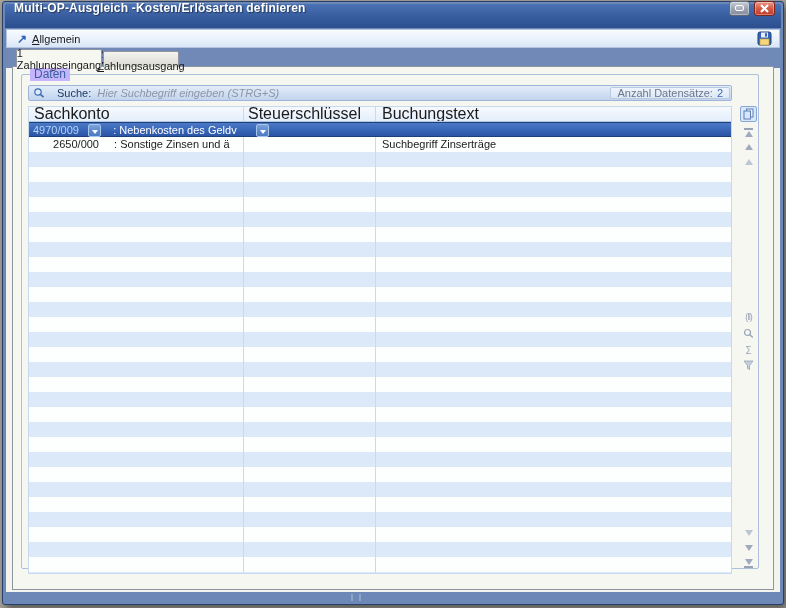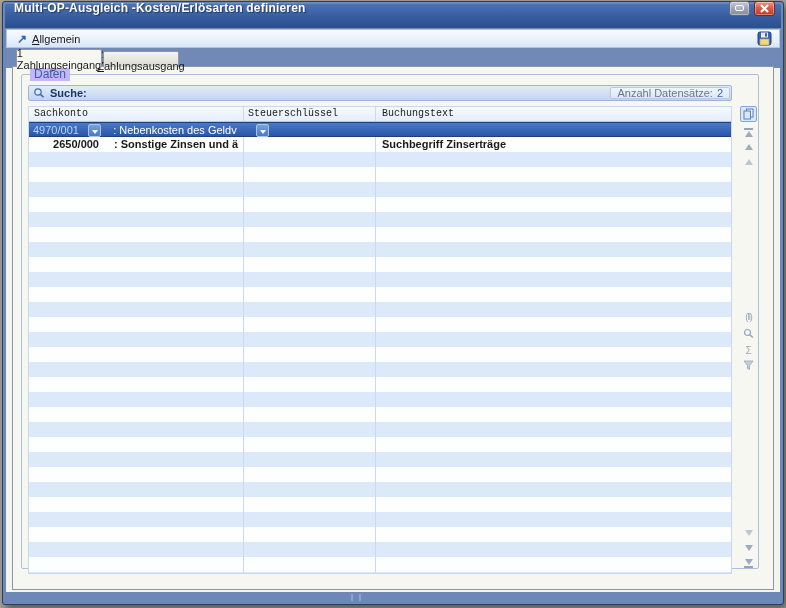--- a/index.html
+++ b/index.html
@@ -47,39 +47,39 @@
   
   .groupbox{position:absolute;left:8px;top:7px;width:738px;height:495px;
     border:1px solid #aebfdc;border-radius:2px;}
   .group-label{position:absolute;left:8px;top:-7px;padding:0 4px;background:#c4b5fd;
     color:#3c5fa0;font-size:12px;line-height:13px;}
   
   .searchbar{position:absolute;left:6px;top:10px;width:704px;height:16px;
     background:linear-gradient(180deg,#e3edf9 0%,#d2e0f3 50%,#c2d4ee 100%);
     border:1px solid #9fb4d6;border-radius:2px;display:flex;align-items:center;
     padding:0 4px;font-size:11px;}
-  .search-label{font-weight:bold;color:#17355e;margin:0 6px 0 5px;}
+  .search-label{font-weight:normal;color:#17355e;margin:0 6px 0 12px;}
   .search-placeholder{font-style:italic;color:#8e95a5;}
   .rec-count{position:absolute;right:1px;top:1px;bottom:1px;display:flex;align-items:center;
     background:linear-gradient(180deg,#eef4fc 0%,#dde8f7 100%);border:1px solid #b9c9e2;
     border-radius:2px;padding:0 6px;color:#6c7689;font-size:11px;}
   .rec-count b{color:#3b69b0;font-weight:normal;margin-left:4px;}
   
   .grid{position:absolute;left:6px;top:31px;width:704px;height:468px;
     background:#fdfefe;border:1px solid #c7d8ef;overflow:hidden;}
   .hrow{display:flex;height:15px;background:linear-gradient(180deg,#f6faff,#e4eefb);
-    border-bottom:1px solid #b3c8e4;font-size:10px;color:#1a1a1a;font-family:Liberation Mono, monospace;}
+    border-bottom:1px solid #b3c8e4;font-size:16px;color:#1a1a1a;}
   .hc{line-height:14px;white-space:nowrap;overflow:hidden;}
   .c1{width:215px;border-right:1px solid #c9daf0;padding-left:5px;}
   .c2{width:132px;border-right:1px solid #c9daf0;padding-left:4px;}
   .c3{flex:1;padding-left:6px;}
   .row{display:flex;height:15px;font-size:11px;line-height:15px;color:#1a1a1a;white-space:nowrap;}
   .row .c1,.row .c2{padding:0;}
   .row.stripe{background:#dce9f9;}
-  .row.plain{background:#fdfefe;font-weight:bold;}
+  .row.plain{background:#fdfefe;}
   .row.selected{background:linear-gradient(180deg,#4b79c7 0%,#3a67b8 50%,#2b55a6 100%);
     border-top:1px solid #1d4078;border-bottom:1px solid #1d4078;color:#fff;}
   .row.selected .c1,.row.selected .c2{border-right:none;}
   .acct-edit{display:inline-block;width:56px;padding-left:4px;color:#b5d4f6;}
   .drop-btn{display:inline-block;width:13px;height:13px;margin-top:1px;vertical-align:top;
     background:linear-gradient(180deg,#7ba3dd 0%,#5f8cd0 50%,#4a79c2 100%);
     border:1px solid #a9c4ea;border-radius:2px;position:relative;}
   .drop-btn:after{content:"";position:absolute;left:3px;top:5px;border:3px solid transparent;
     border-top:4px solid #fff;}
   .desc1{margin-left:9px;}
@@ -150,37 +150,38 @@
     <div class="tabpage">
       <div class="groupbox">
         <span class="group-label">Daten</span>
 
         <div class="searchbar">
           <svg width="12" height="12" viewBox="0 0 12 12">
             <circle cx="5" cy="5" r="3.2" fill="#dfeafc" stroke="#3c6cb4" stroke-width="1.2"></circle>
             <path d="M7.6 7.6 L10.6 10.2" stroke="#3c6cb4" stroke-width="1.6"></path>
           </svg>
           <span class="search-label">Suche:</span>
+          <span class="search-placeholder">Hier Suchbegriff eingeben (STRG+S)</span>
           <span class="rec-count">
             <span>Anzahl Datensätze:</span>
             <b>2</b>
           </span>
         </div>
 
         <div class="grid">
           <div class="hrow">
             <div class="hc c1">Sachkonto</div>
             <div class="hc c2">Steuerschlüssel</div>
             <div class="hc c3">Buchungstext</div>
           </div>
 
           <div id="grid-rows">
             <div class="row selected">
               <div class="c1">
-                <span class="acct-edit">4970/001</span>
+                <span class="acct-edit">4970/009</span>
                 <span class="drop-btn"><span></span></span>
                 <span class="desc1">: Nebenkosten des Geldv</span>
               </div>
               <div class="c2">
                 <span class="drop-btn steuer-drop"><span></span></span>
               </div>
             </div>
 
             <div class="row plain">
               <div class="c1">

